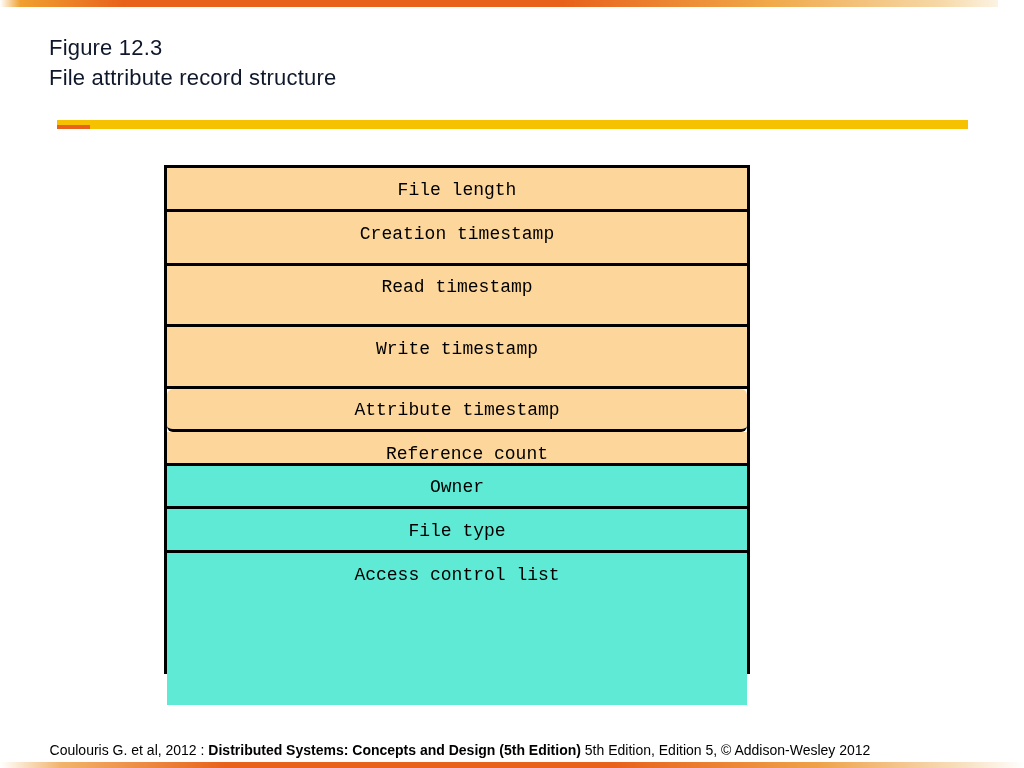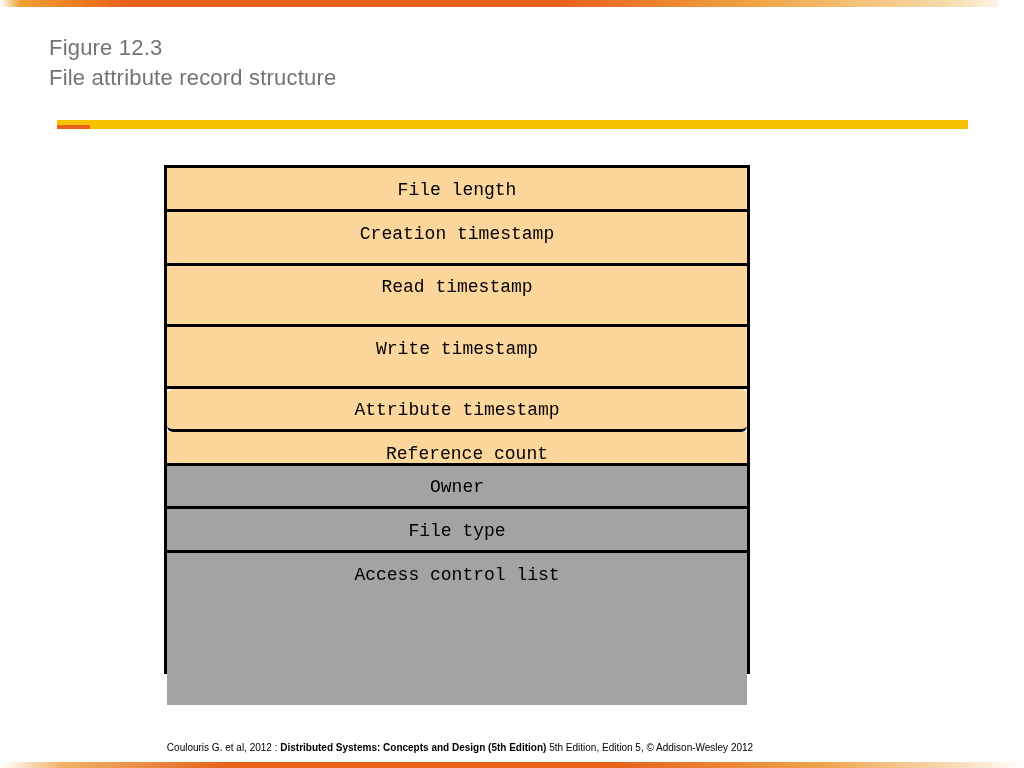--- a/index.html
+++ b/index.html
@@ -41,21 +41,21 @@
   }
 
   
   .title-block {
     position: absolute;
     left: 49px;
     top: 33px;
     width: 800px;
   }
   .title-line {
-    color: #737373;
+    color: #0f172a;
     font-size: 22px;
     line-height: 30px;
     letter-spacing: 0.2px;
     white-space: nowrap;
   }
 
   
   .yellow-rule {
     position: absolute;
     left: 57px;
@@ -87,41 +87,41 @@
   }
   .row {
     position: relative;
     box-sizing: border-box;
     border-bottom: 3px solid #000000;
     text-align: center;
     font-size: 18px;
     color: #000000;
   }
   .row-filled { background: #fcd69a; }
-  .row-plain  { background: #a3a3a3; }
+  .row-plain  { background: #5eead4; }
   .row-last   { border-bottom: none; }
 
   .r1 { height: 44px; line-height: 44px; }
   .r2 { height: 54px; line-height: 44px; }
   .r3 { height: 61px; line-height: 43px; }
   .r4 { height: 62px; line-height: 45px; }
   .r5 { height: 43px; line-height: 43px; border-radius: 6px; }
   .r6 { height: 34px; line-height: 45px; padding-left: 20px; }
   .r7 { height: 43px; line-height: 43px; }
   .r8 { height: 44px; line-height: 44px; }
   .r9 { height: 152px; line-height: 44px; }
 
   
   .footer {
     position: absolute;
     left: 0;
     top: 742px;
     width: 920px;
     text-align: center;
-    font-size: 10px;
+    font-size: 14px;
     color: #000000;
     white-space: nowrap;
   }
   .footer .bold { font-weight: bold; }
 
   
   .bottom-bar {
     position: absolute;
     left: 0;
     bottom: 0;

